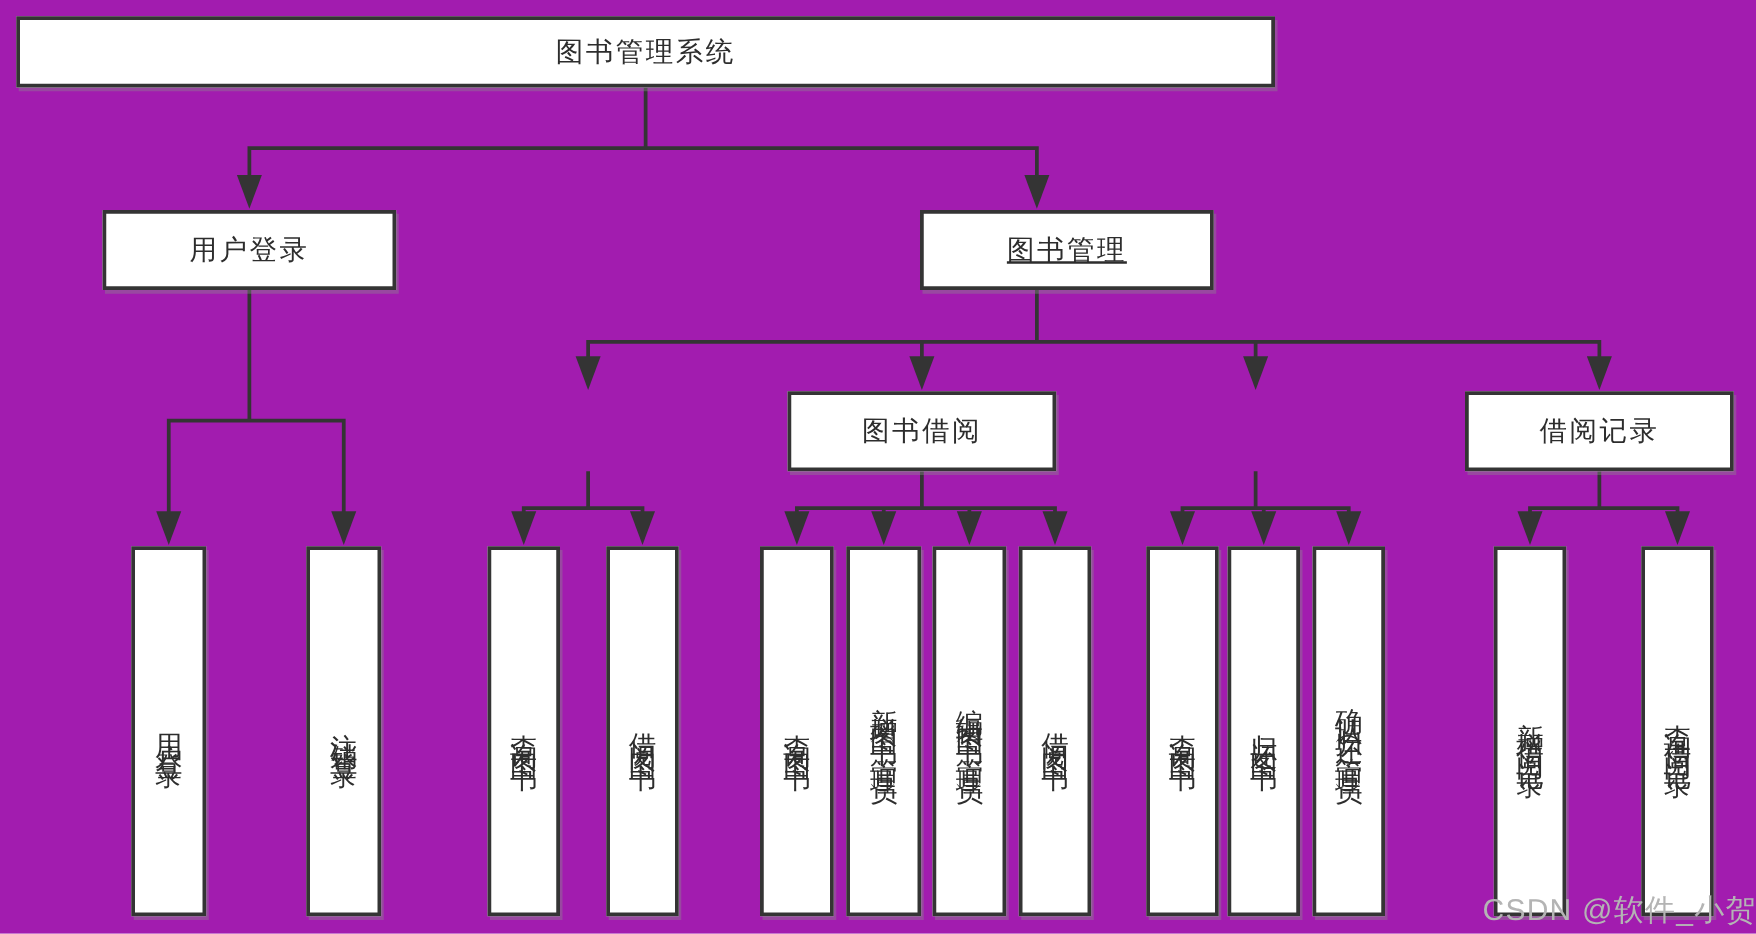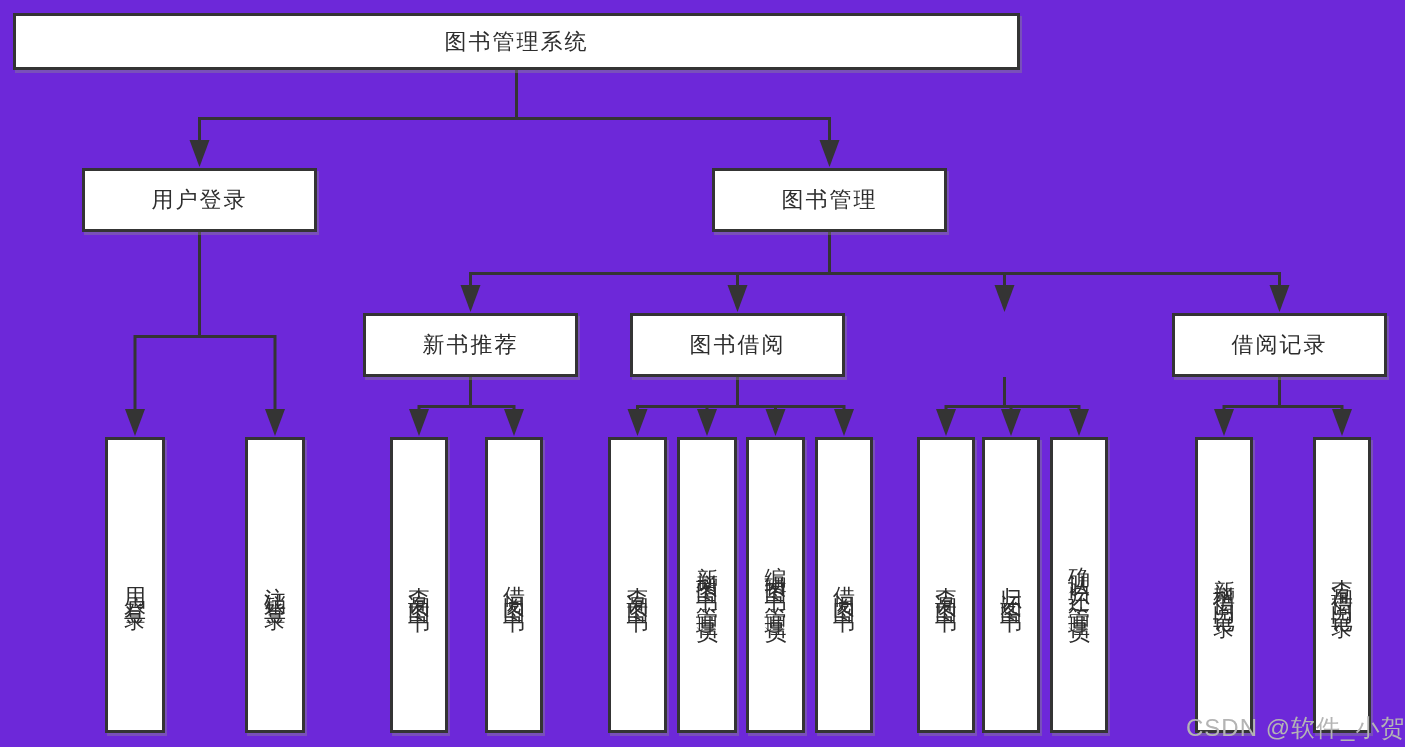--- a/index.html
+++ b/index.html
@@ -1,17 +1,17 @@
 <!DOCTYPE html>
 <html><head>
 <meta charset="utf-8">
 <style>
   html,body{margin:0;padding:0;background:#ffffff;}
   .canvas{
-    position:relative;width:1405px;height:747px;background:#6d28d9;overflow:hidden;
+    position:relative;width:1405px;height:747px;background:#a21caf;overflow:hidden;
     font-family:"Liberation Sans","DejaVu Sans",sans-serif;color:#2d2d2d;
   }
   .connector-layer{position:absolute;left:0;top:0;pointer-events:none;}
   .box{
     position:absolute;box-sizing:border-box;background:#ffffff;
     border:3px solid #343434;display:flex;align-items:center;justify-content:center;
     box-shadow:2px 3px 0 rgba(140,140,140,0.40);
   }
   .hbox{font-size:22px;letter-spacing:2px;white-space:nowrap;}
   .root{left:13px;top:13px;width:1007px;height:57px;}
@@ -60,23 +60,22 @@
       <polygon points="1001,409 1021,409 1011,436"></polygon>
       <polygon points="1069,409 1089,409 1079,436"></polygon>
       <polygon points="1214,409 1234,409 1224,436"></polygon>
       <polygon points="1332,409 1352,409 1342,436"></polygon>
     </g>
   </svg>
 
   <div class="box hbox root">图书管理系统</div>
 
   <div class="box hbox lvl2" style="left:82px;">用户登录</div>
-  <div class="box hbox lvl2" style="left:712px;">图书管理</div>
+  <div class="box hbox lvl2" style="left:736px;text-decoration:underline;">图书管理</div>
 
-  <div class="box hbox lvl3" style="left:363px;">新书推荐</div>
   <div class="box hbox lvl3" style="left:630px;">图书借阅</div>
   <div class="box hbox lvl3" style="left:1172px;">借阅记录</div>
 
   <div class="box leaf" style="left:105px;width:60px;">用户登录</div>
   <div class="box leaf" style="left:245px;width:60px;">注销登录</div>
 
   <div class="box leaf" style="left:390px;width:58px;">查询图书</div>
   <div class="box leaf" style="left:485px;width:58px;">借阅图书</div>
 
   <div class="box leaf" style="left:608px;width:59px;">查询图书</div>

